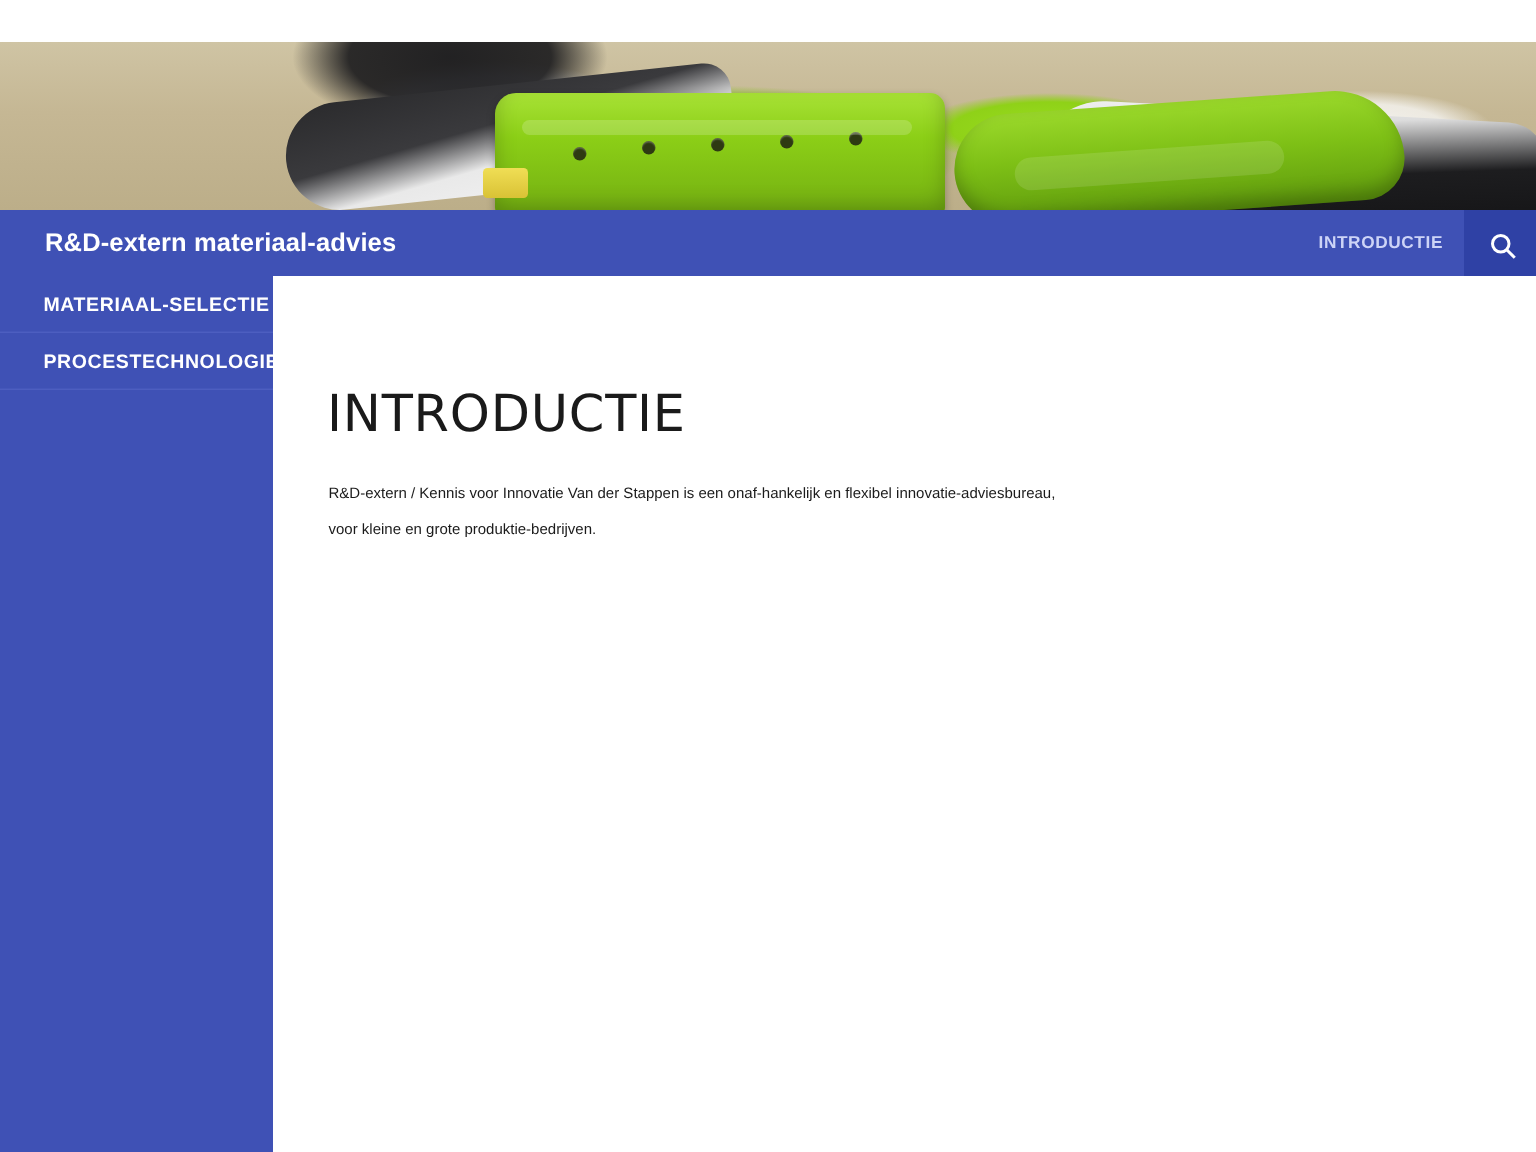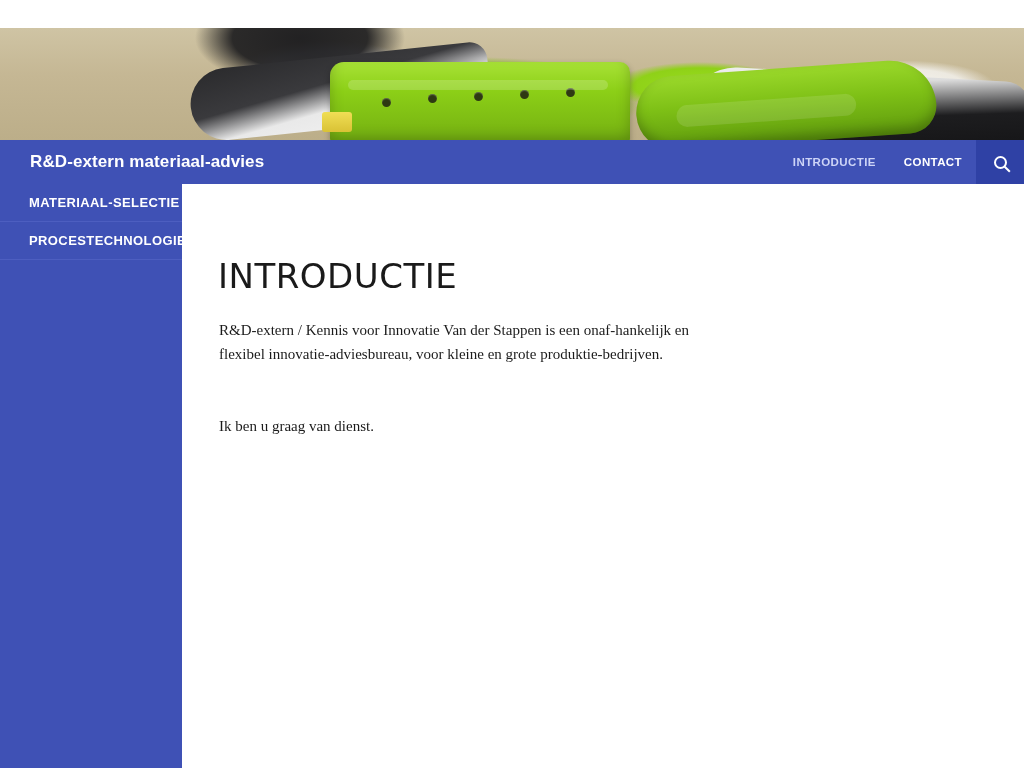--- a/index.html
+++ b/index.html
@@ -218,22 +218,22 @@
     font-weight: normal;
     font-size: 34px;
     letter-spacing: 0.5px;
     color: #1a1a1a;
   }
   .body-text {
     position: absolute;
     left: 37px;
     top: 134px;
     width: 500px;
-    font-family: Liberation Serif, serif;
-    font-size: 15px;
+    font-family: Liberation Sans, sans-serif;
+    font-size: 10px;
     line-height: 24px;
     color: #1b1b1b;
   }
   .body-text p { margin: 0; }
   .body-text .gap { height: 24px; }
 </style>
 </head>
 <body>
 
 <div id="page">
@@ -252,36 +252,34 @@
       <div class="hero-dot" style="left:190px; top:28px;"></div>
       <div class="hero-dot" style="left:236px; top:26px;"></div>
     </div>
     <div class="hero-cap"></div>
   </div>
 
   <div class="site-header">
     <div class="site-title">R&amp;D-extern materiaal-advies</div>
     <div class="header-nav">
       <div class="nav-item active">INTRODUCTIE</div>
-      <div class="nav-item">CONTACT</div>
       <div class="search-box">
         <span class="search-glyph"></span>
       </div>
     </div>
   </div>
 
   <div class="sidebar">
     <div class="side-item">MATERIAAL-SELECTIE</div>
     <div class="side-item">PROCESTECHNOLOGIE</div>
   </div>
 
   <div class="content">
     <h1 class="page-title">INTRODUCTIE</h1>
     <div class="body-text">
       <p>R&amp;D-extern / Kennis voor Innovatie Van der Stappen is een onaf-hankelijk en flexibel innovatie-adviesbureau, voor kleine en grote produktie-bedrijven.</p>
       <div class="gap"></div>
       <div class="gap"></div>
-      <p>Ik ben u graag van dienst.</p>
       <div class="gap"></div>
     </div>
   </div>
 
 </div>
 
 </body></html>

